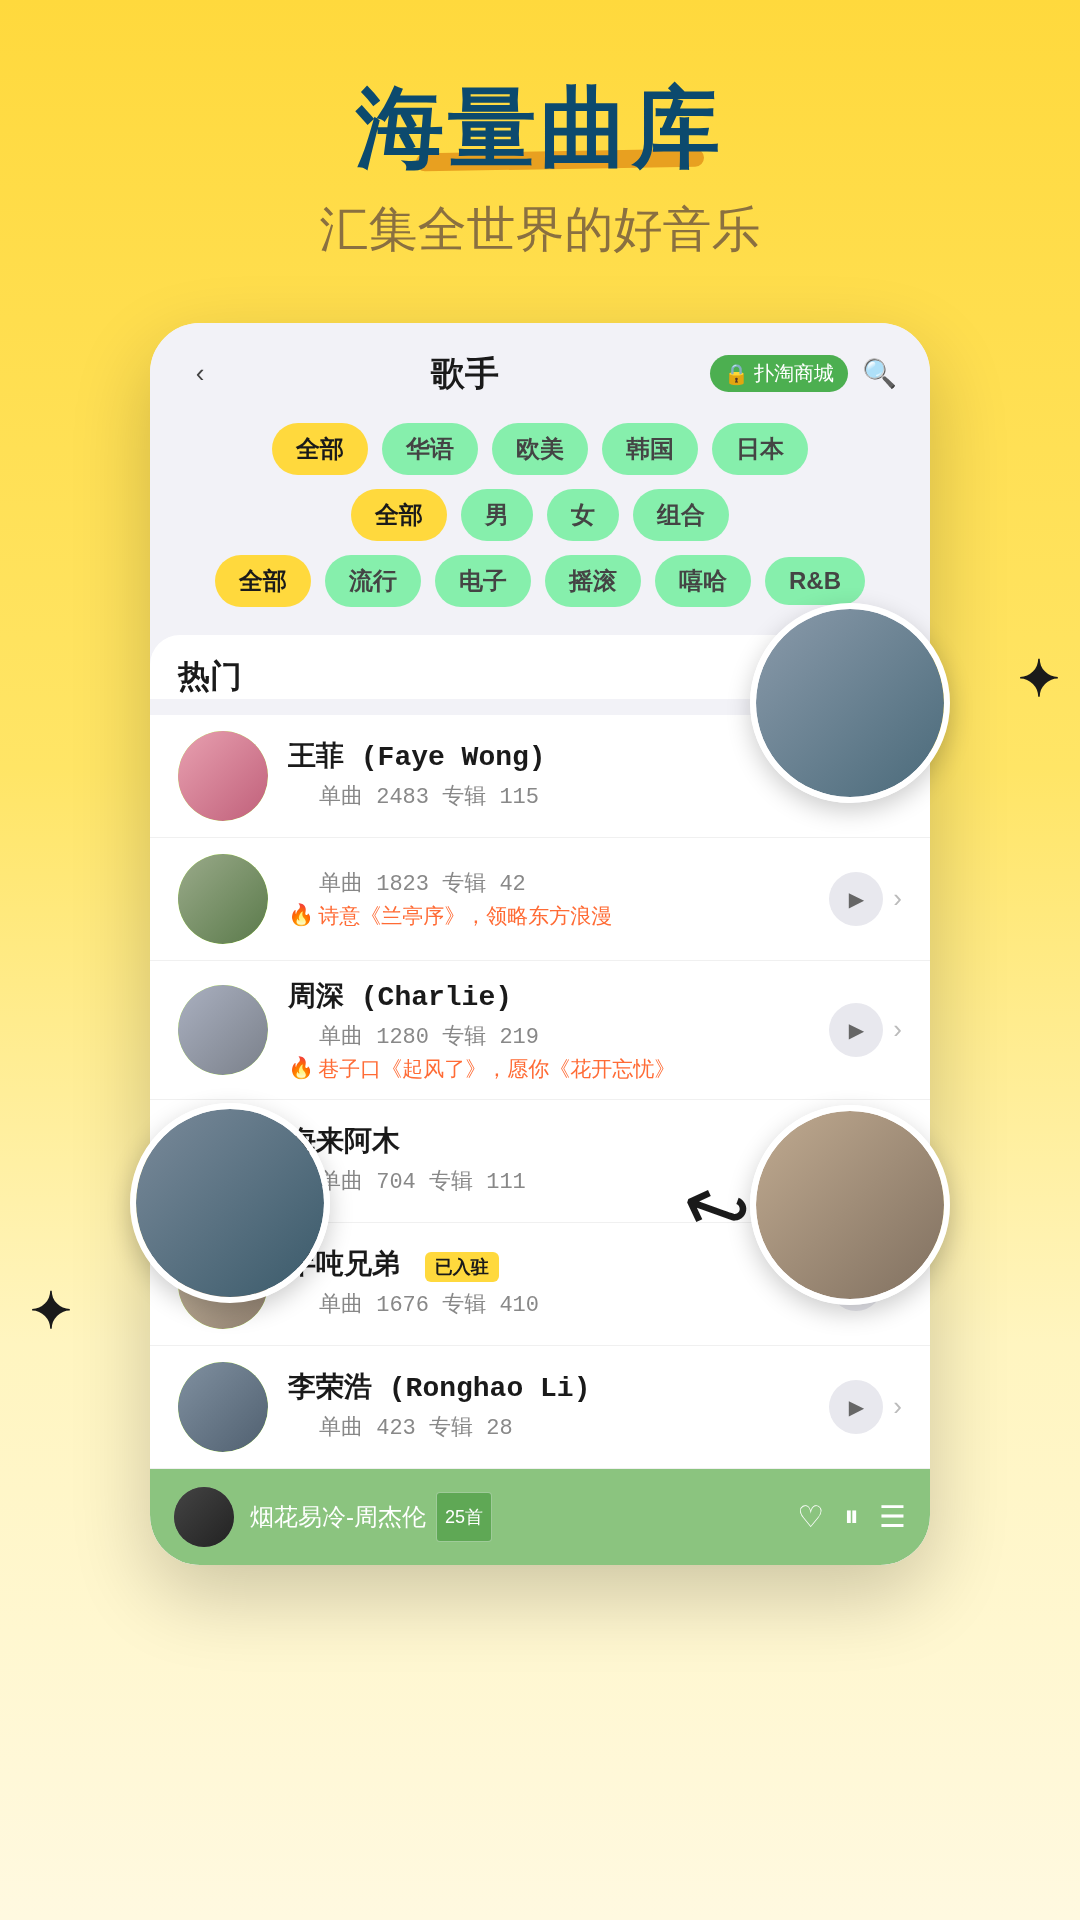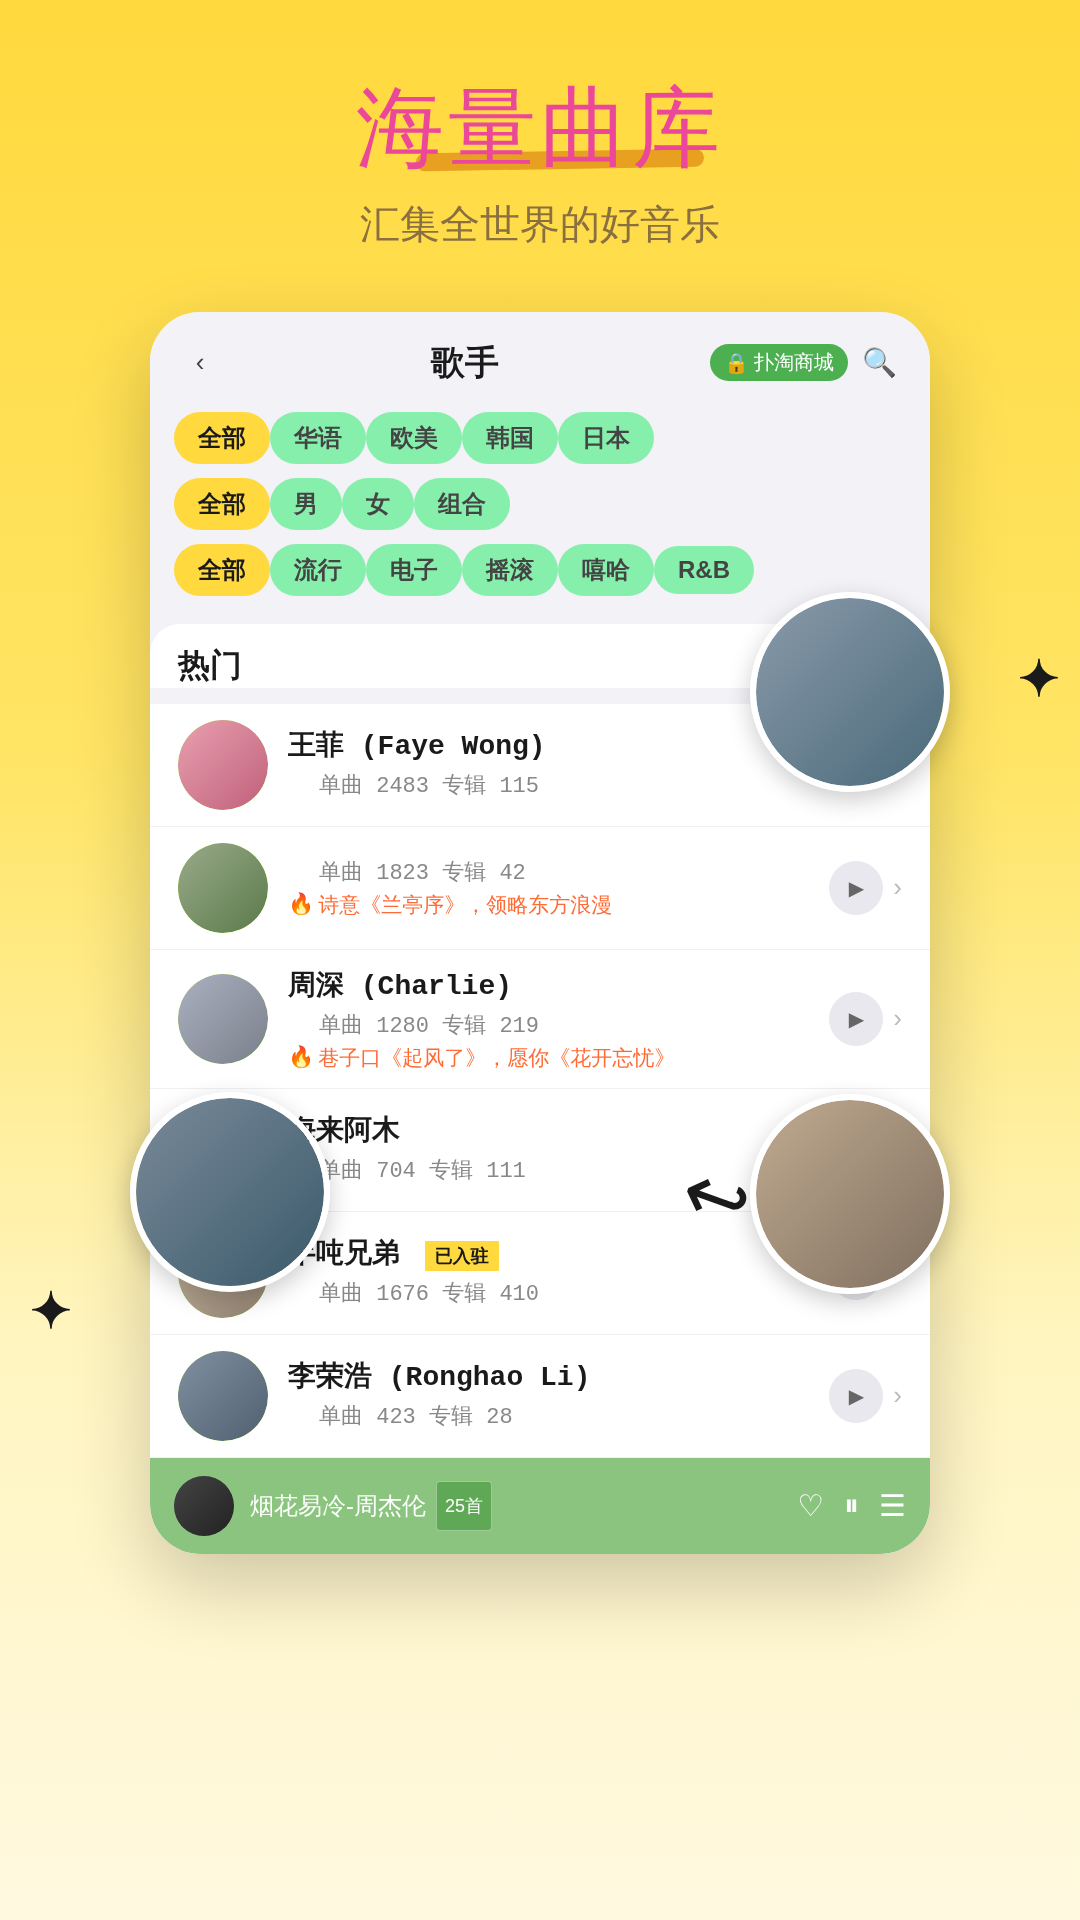--- a/index.html
+++ b/index.html
@@ -15,41 +15,41 @@
 
     
     .hero-section {
       text-align: center;
       padding-top: 80px;
       padding-bottom: 30px;
       position: relative;
     }
     .hero-title {
       font-size: 88px;
-      font-weight: 400;
-      color: #ec4899;
+      font-weight: 700;
+      color: #0c4a6e;
       line-height: 1.1;
       letter-spacing: 4px;
       position: relative;
       display: inline-block;
     }
     .hero-title::after {
       content: '';
       position: absolute;
       bottom: 8px;
       left: 60px;
       right: 20px;
       height: 18px;
       background: #E8A020;
       border-radius: 10px;
       z-index: -1;
       transform: rotate(-1deg);
     }
     .hero-subtitle {
-      font-size: 40px;
+      font-size: 49px;
       color: #8a7040;
       margin-top: 20px;
       font-weight: 400;
     }
 
     
     .phone-wrapper {
       position: relative;
       width: 780px;
       margin: 30px auto 0;
@@ -112,25 +112,26 @@
       cursor: pointer;
     }
 
     
     .filter-section {
       padding: 10px 24px;
       background: #f2f2f7;
     }
     .filter-row {
       display: flex;
-      gap: 0;
+      gap: 14px;
       margin-bottom: 14px;
       align-items: center;
       flex-wrap: nowrap;
       overflow: hidden;
+      justify-content: center;
     }
     .filter-tag {
       padding: 10px 24px;
       border-radius: 30px;
       font-size: 24px;
       cursor: pointer;
       white-space: nowrap;
       font-weight: 500;
     }
     .filter-tag.active {
@@ -226,21 +227,21 @@
     }
     .chevron-right {
       font-size: 26px;
       color: #bbb;
     }
     .verified-badge {
       background: #FFD93D;
       color: #1a1a1a;
       font-size: 18px;
       padding: 3px 10px;
-      border-radius: 1px;
+      border-radius: 6px;
       font-weight: 600;
       margin-left: 8px;
       display: inline-block;
     }
 
     
     .now-playing {
       background: #8BC47F;
       padding: 18px 24px;
       display: flex;

